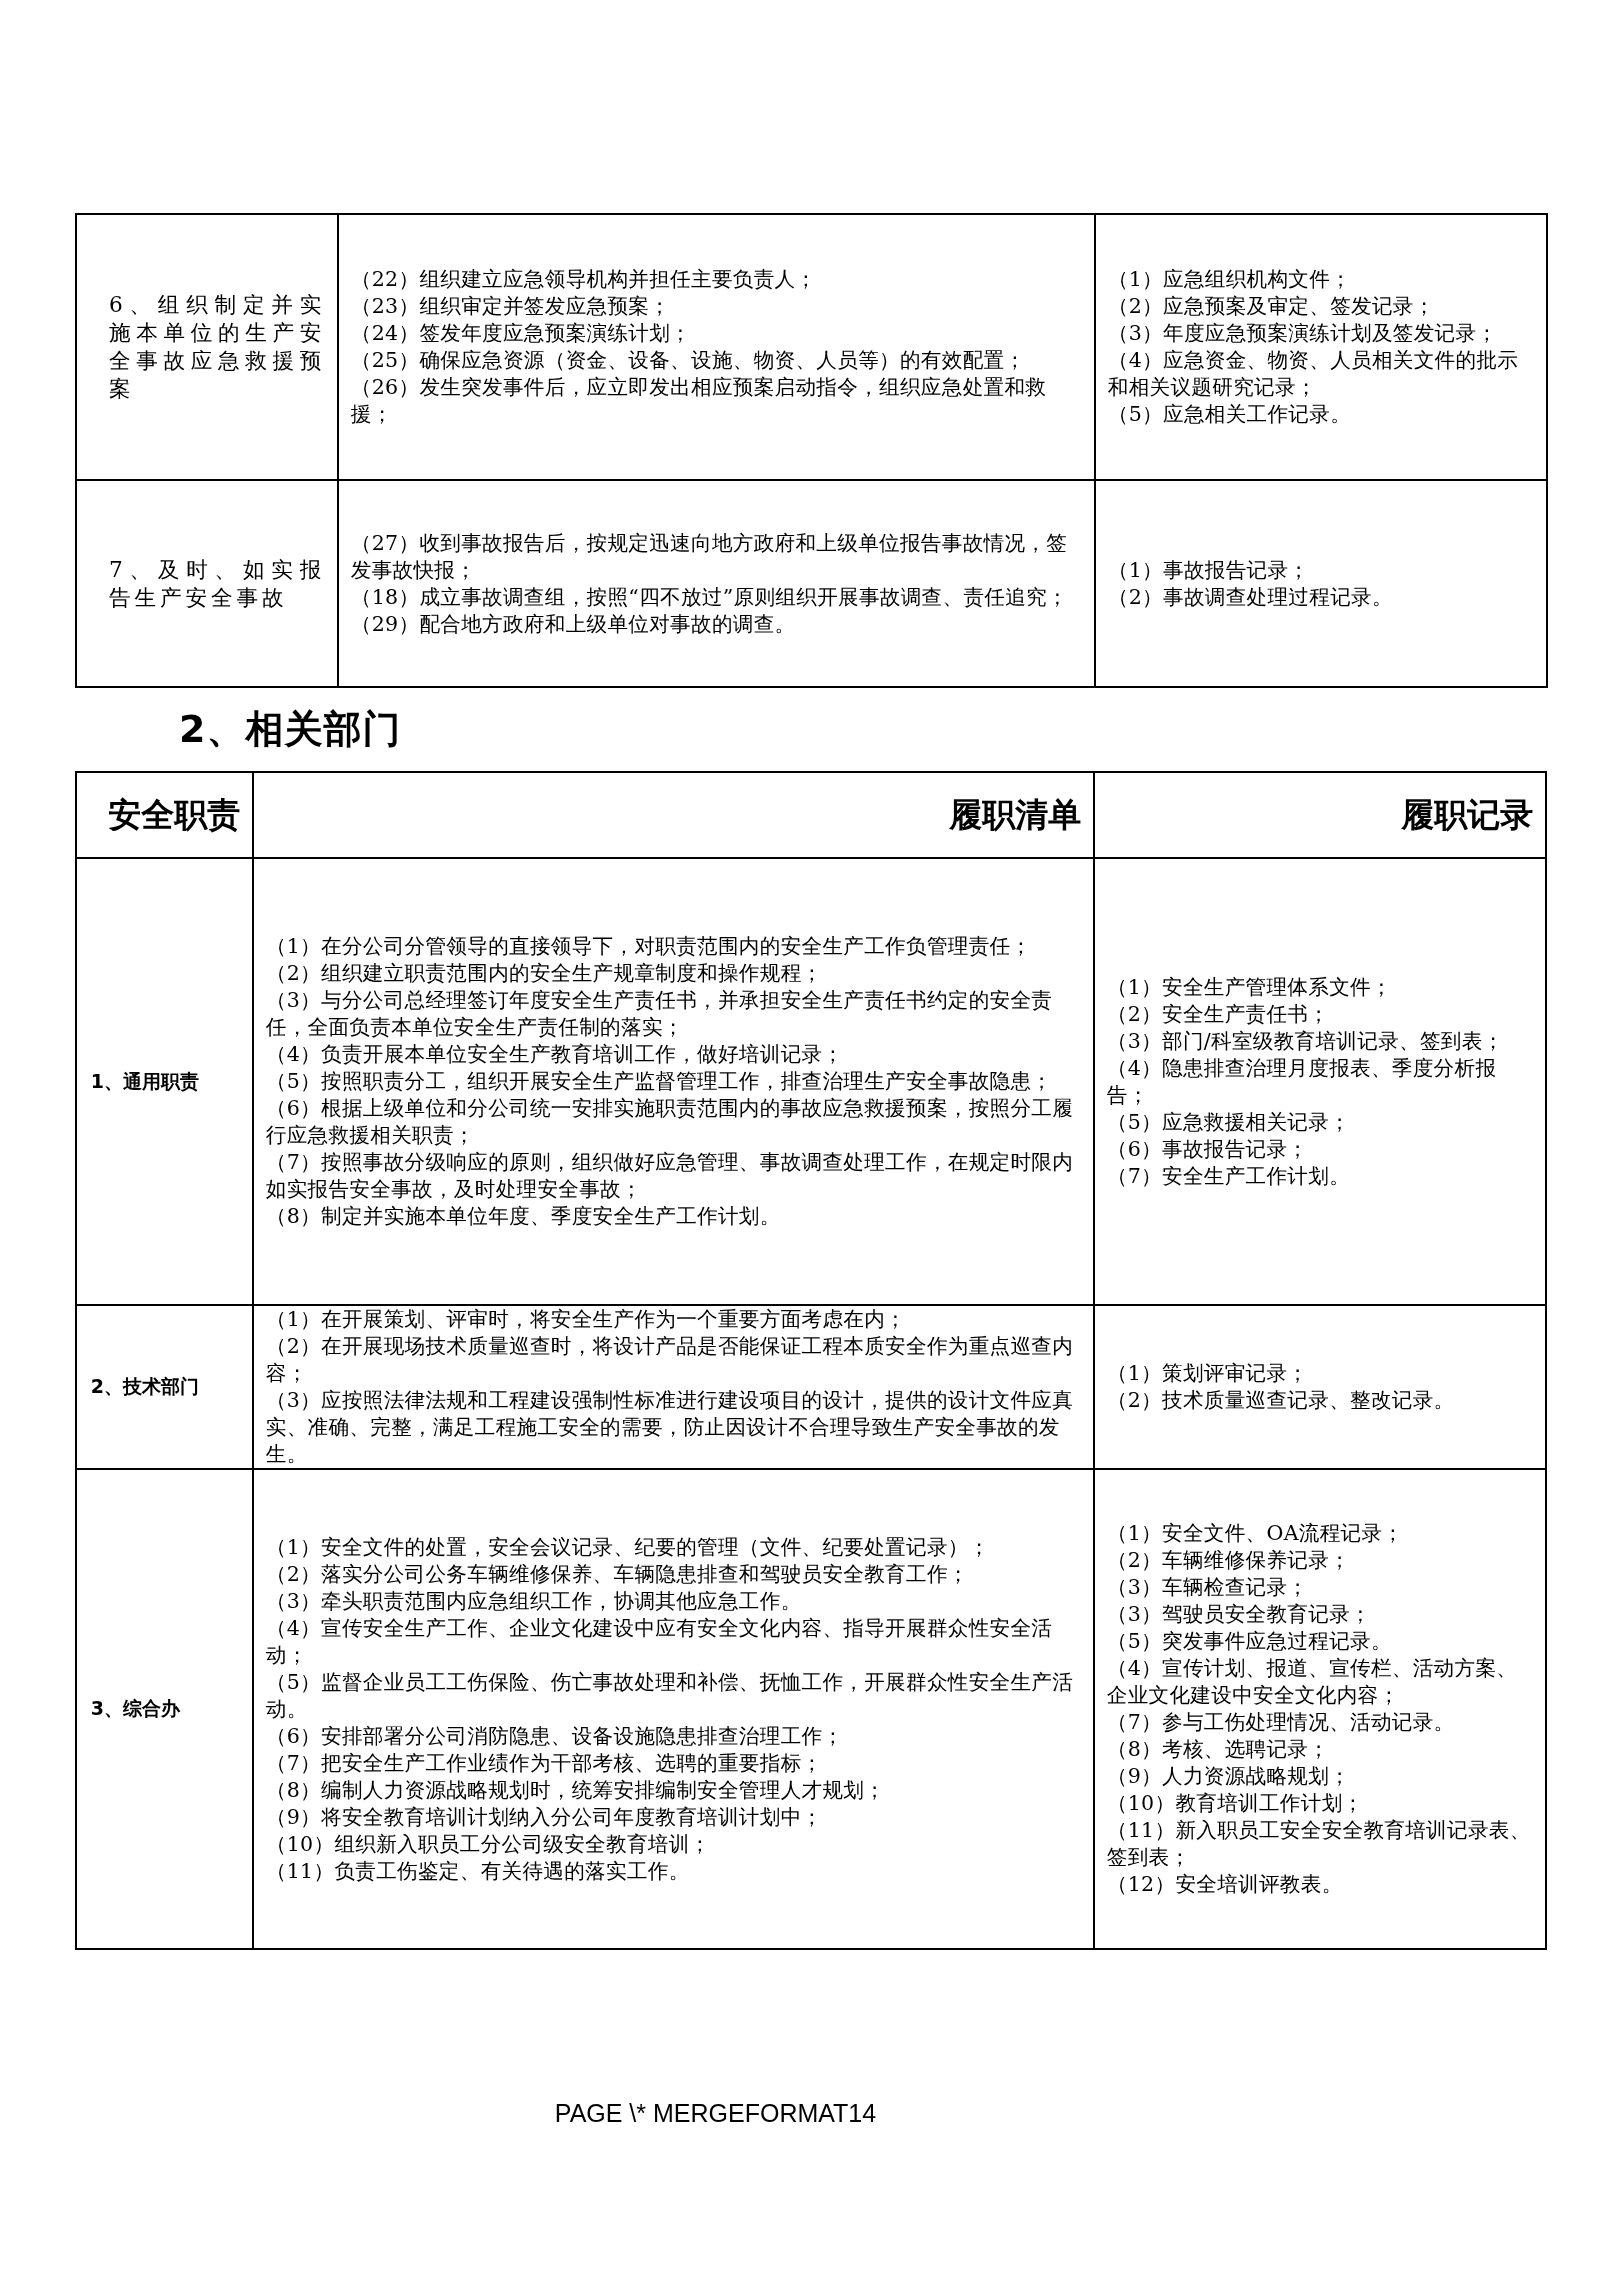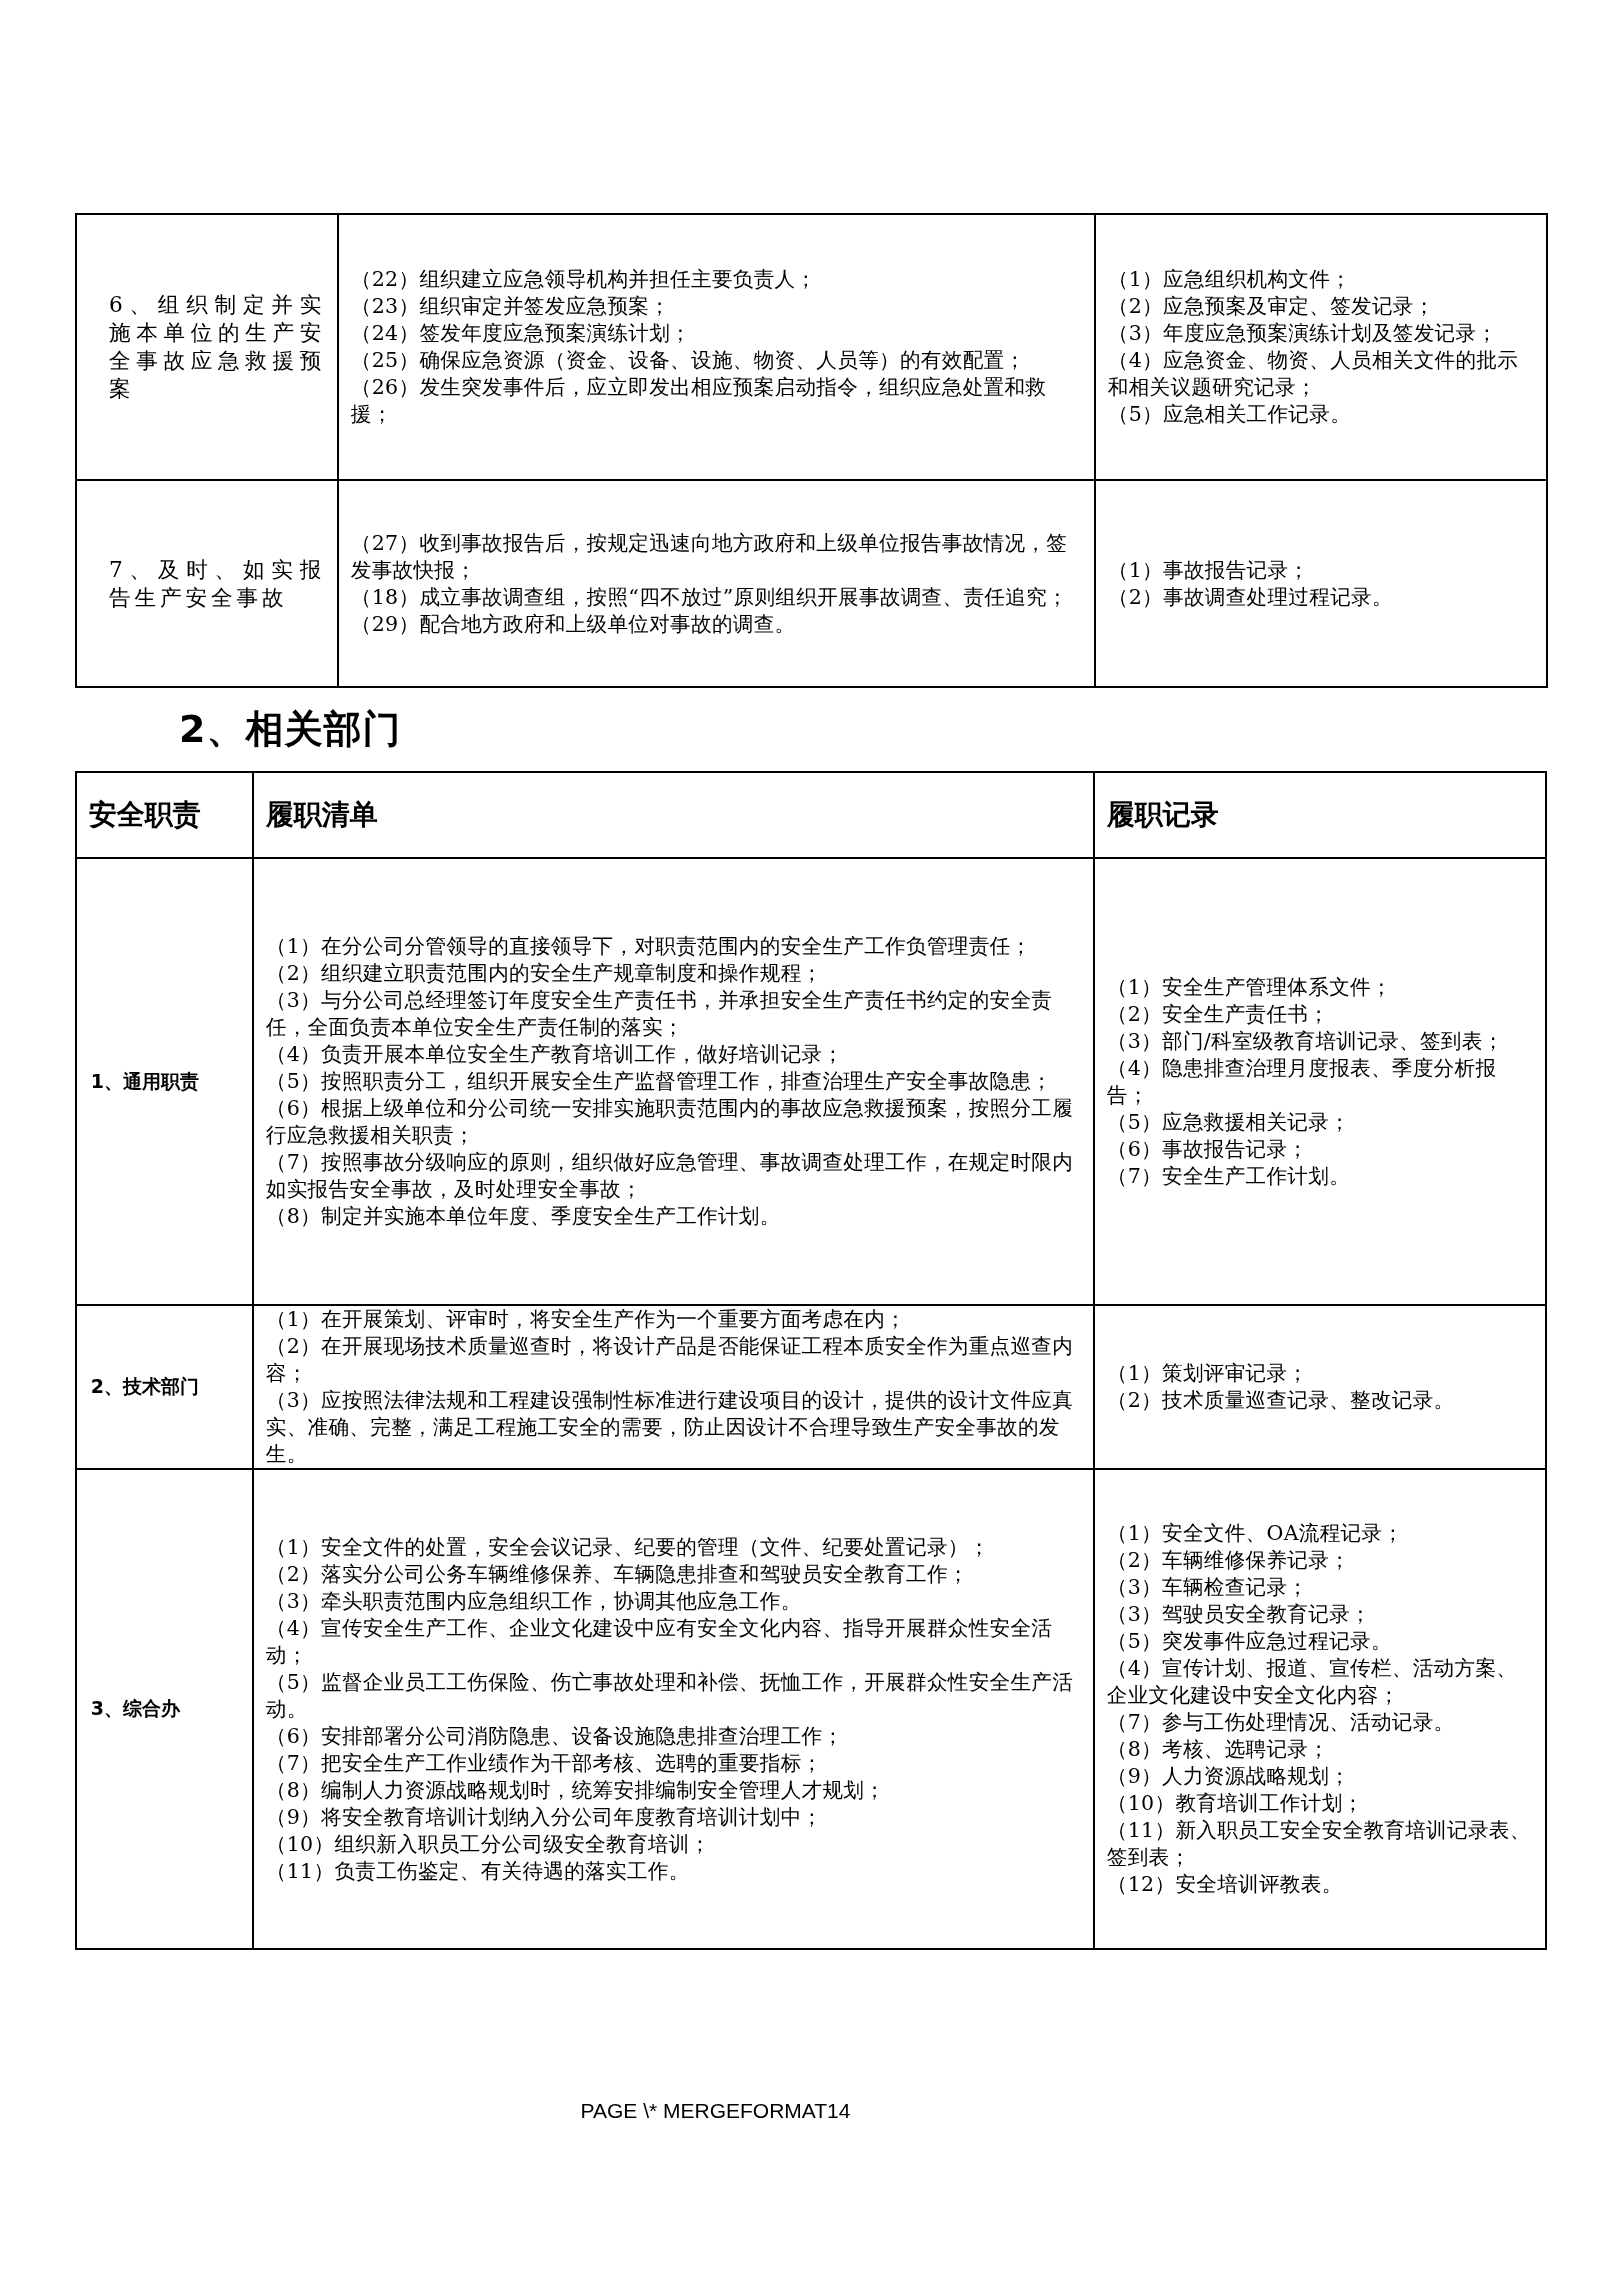--- a/index.html
+++ b/index.html
@@ -16,29 +16,29 @@
   #t1 .c3 { width: 452px; }
   #t1 tr.r6 td { height: 264px; }
   #t1 tr.r7 td { height: 205px; }
   #t1 { border-top: 2.9px solid #000; }
   .section-title { position: absolute; left: 179px; top: 704px; font-family: "DejaVu Sans", "Liberation Sans", sans-serif;
                    font-weight: bold; font-size: 38px; letter-spacing: 1px; }
   #t2 { left: 75px; top: 771px; width: 1470px; }
   #t2 .c1 { width: 177px; }
   #t2 .c2 { width: 841px; }
   #t2 .c3 { width: 452px; }
-  #t2 th { font-family: "DejaVu Sans", "Liberation Sans", sans-serif; font-weight: bold; font-size: 28px; height: 84px; text-align: left; }
+  #t2 th { font-family: "DejaVu Sans", "Liberation Sans", sans-serif; font-weight: bold; font-size: 33px; height: 84px; text-align: right; }
   #t2 .dept { font-family: "DejaVu Sans", "Liberation Sans", sans-serif; font-weight: bold; font-size: 19px; padding-left: 13.7px; }
   #t2 tr.d1 td { height: 445px; }
   #t2 tr.d2 td { height: 158px; }
   #t2 tr.d3 td { height: 478px; }
   #t2 tr.d3 td { border-bottom: 2.9px solid #000; }
   #t2 tr.d1 td.dept { vertical-align: middle; }
   .footer { position: absolute; top: 2099px; left: 0; width: 1431px; text-align: center;
-            font-family: "Liberation Sans", "DejaVu Sans", sans-serif; font-size: 21px; }
+            font-family: "Liberation Sans", "DejaVu Sans", sans-serif; font-size: 25px; }
 </style>
 </head>
 <body>
 
 <table id="t1">
   <colgroup>
       <col class="c1">
       <col class="c2">
       <col class="c3">
     </colgroup>

